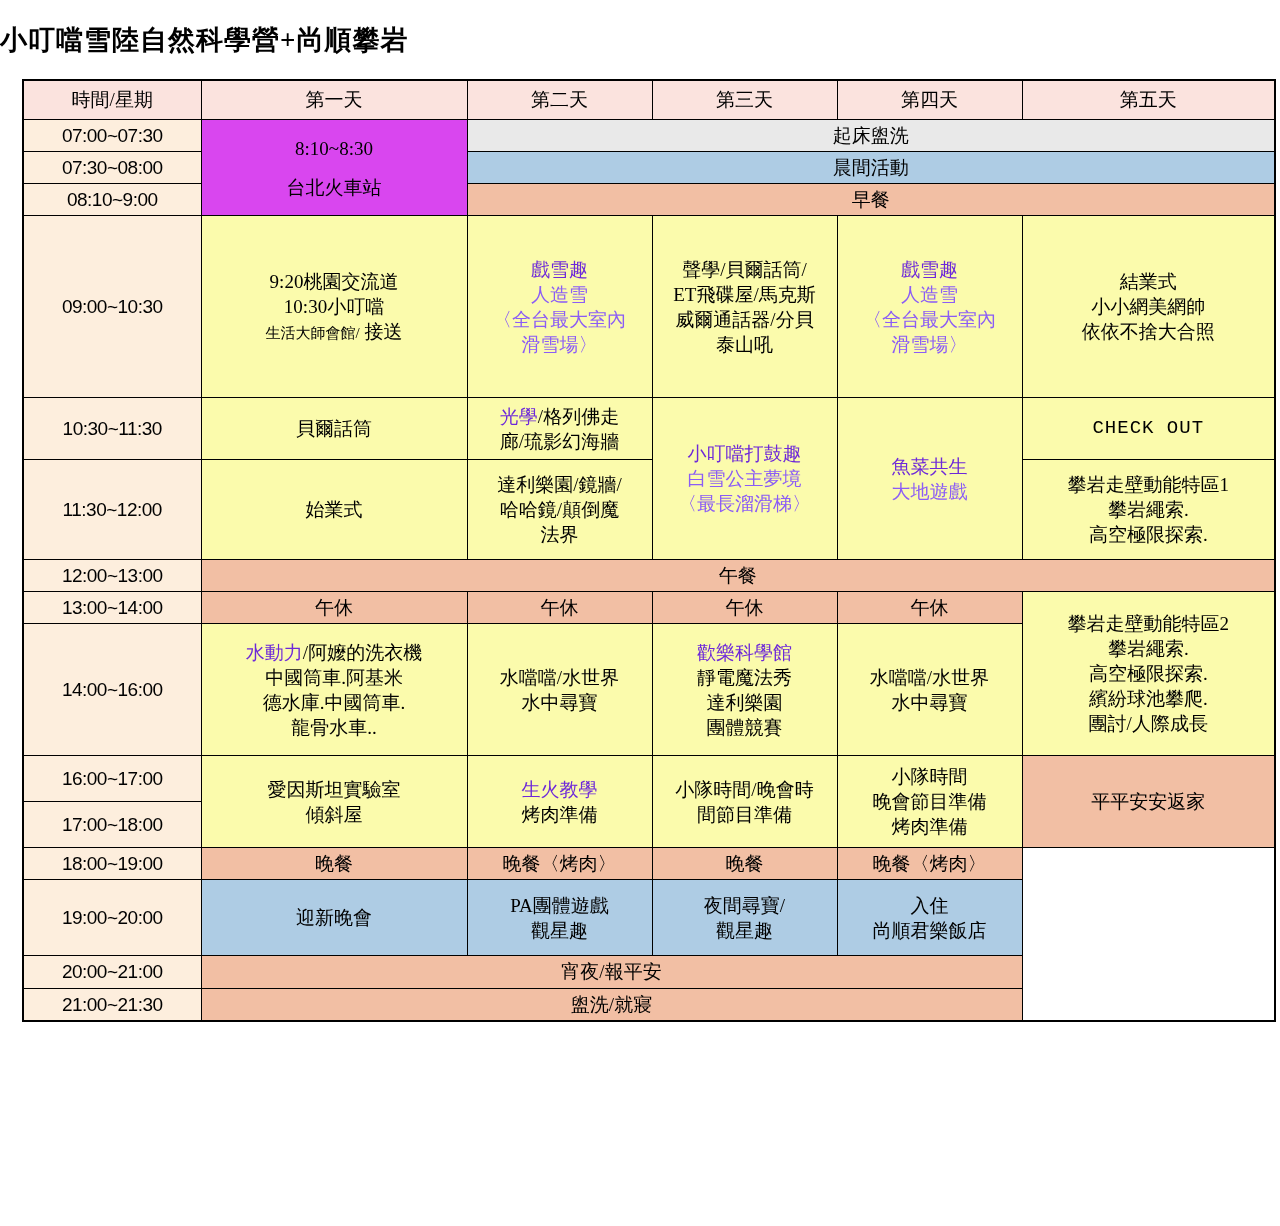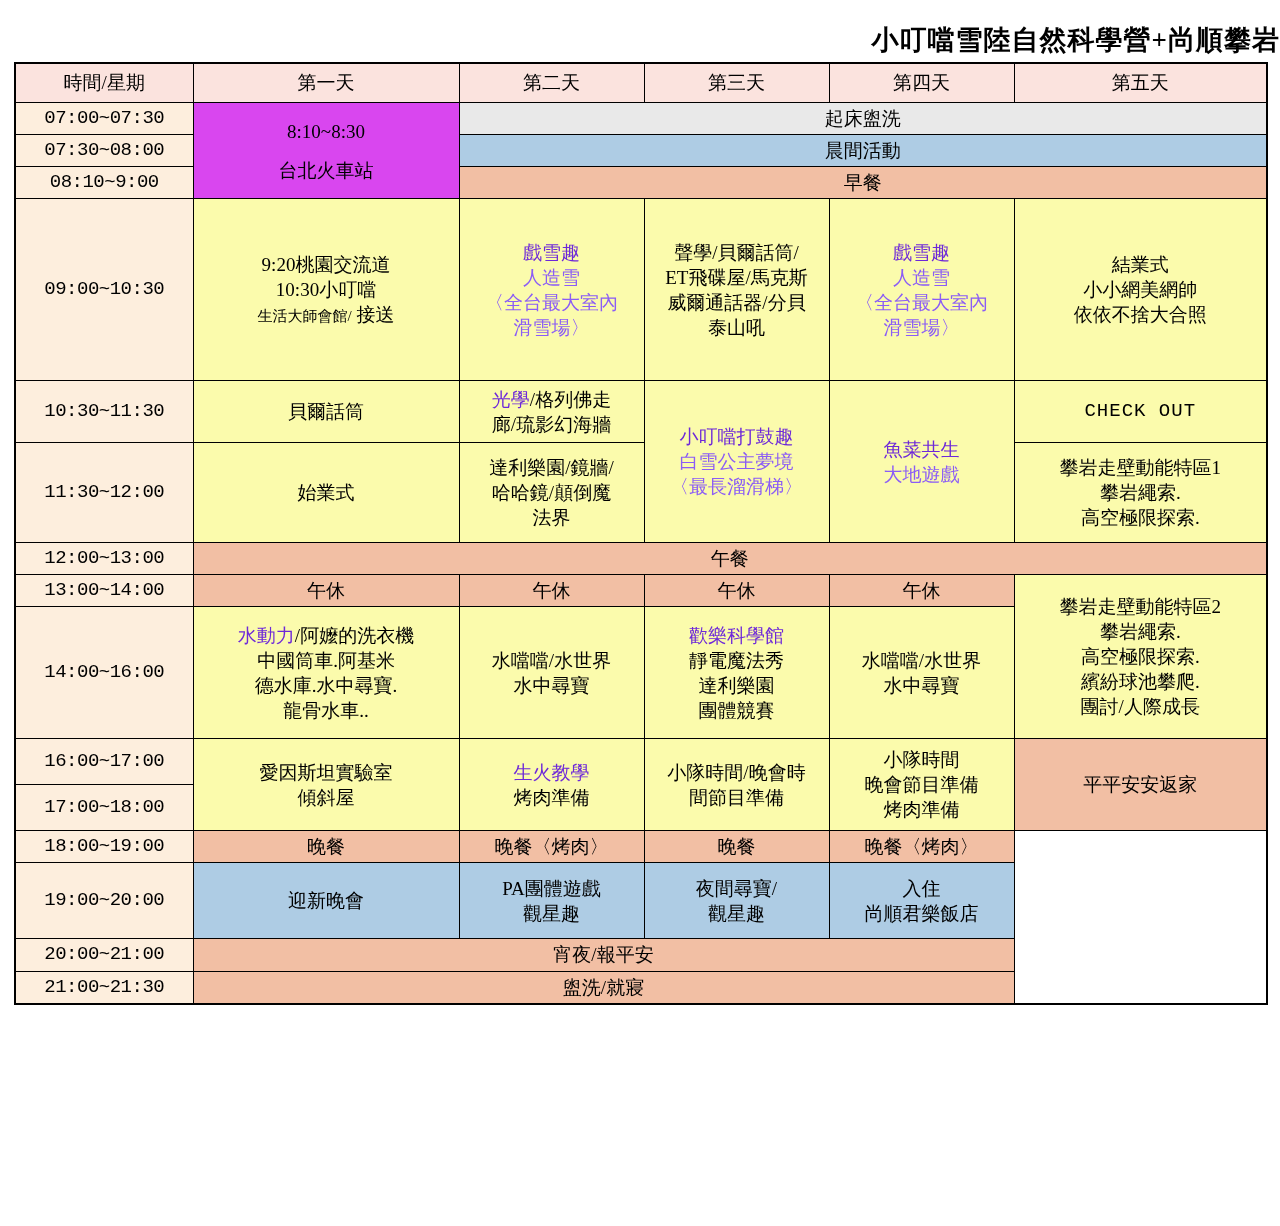--- a/index.html
+++ b/index.html
@@ -5,32 +5,32 @@
   html,body{margin:0;padding:0;}
   body{
     width:1280px;height:1226px;
     background:#ffffff;
     font-family:"Liberation Serif","DejaVu Serif",serif;
     color:#000;
     overflow:hidden;
   }
   .page{width:1280px;height:1226px;position:relative;}
   .title{
-    text-align:right;
+    text-align:left;
     font-size:27px;
     font-weight:bold;
     letter-spacing:1px;
     padding-top:22px;
-    padding-bottom:4px;
+    padding-bottom:21px;
     font-family:"Liberation Serif","DejaVu Serif",serif;
   }
   table.sched{
     border-collapse:collapse;
     table-layout:fixed;
-    margin:0 14px;
+    margin:0 22px;
     width:1252px;
     border:2px solid #000;
   }
   table.sched td{
     border:1px solid #000;
     text-align:center;
     vertical-align:middle;
     font-size:19px;
     line-height:1.32;
     padding:3px 4px;
@@ -38,21 +38,21 @@
   }
   
   col.c-time{width:178px;}
   col.c-day{width:266px;}
   col.c-day2{width:185px;}
   col.c-day3{width:185px;}
   col.c-day4{width:185px;}
   col.c-day5{width:253px;}
 
   .hdr{background:#fbe3de;font-size:20px;height:32px;}
-  .timecell{background:#fdeedd;font-family:Liberation Mono, monospace;font-size:19px;letter-spacing:-0.5px;}
+  .timecell{background:#fdeedd;font-family:Liberation Sans, sans-serif;font-size:19px;letter-spacing:-0.5px;}
   .gray{background:#e9e9e9;}
   .blue{background:#aecce4;}
   .salmon{background:#f2bfa4;}
   .yellow{background:#fbfbac;}
   .green{background:#d946ef;}
   .white{background:#ffffff;}
   .red{color:#6d28d9;}
   .blue-t{color:#8b5cf6;}
   .small{font-size:15px;text-align:right;}
 </style>
@@ -194,21 +194,21 @@
       </td>
     </tr>
 
     <tr style="height:132px">
       <td class="timecell">14:00~16:00</td>
       <td class="yellow">
         <div>
           <span class="red">水動力</span><span>/阿嬤的洗衣機</span>
         </div>
         <div>中國筒車.阿基米</div>
-        <div>德水庫.水中尋寶.</div>
+        <div>德水庫.中國筒車.</div>
         <div>龍骨水車..</div>
       </td>
       <td class="yellow">
         <div>水噹噹/水世界</div>
         <div>水中尋寶</div>
       </td>
       <td class="yellow">
         <div class="red">歡樂科學館</div>
         <div>靜電魔法秀</div>
         <div>達利樂園</div>

